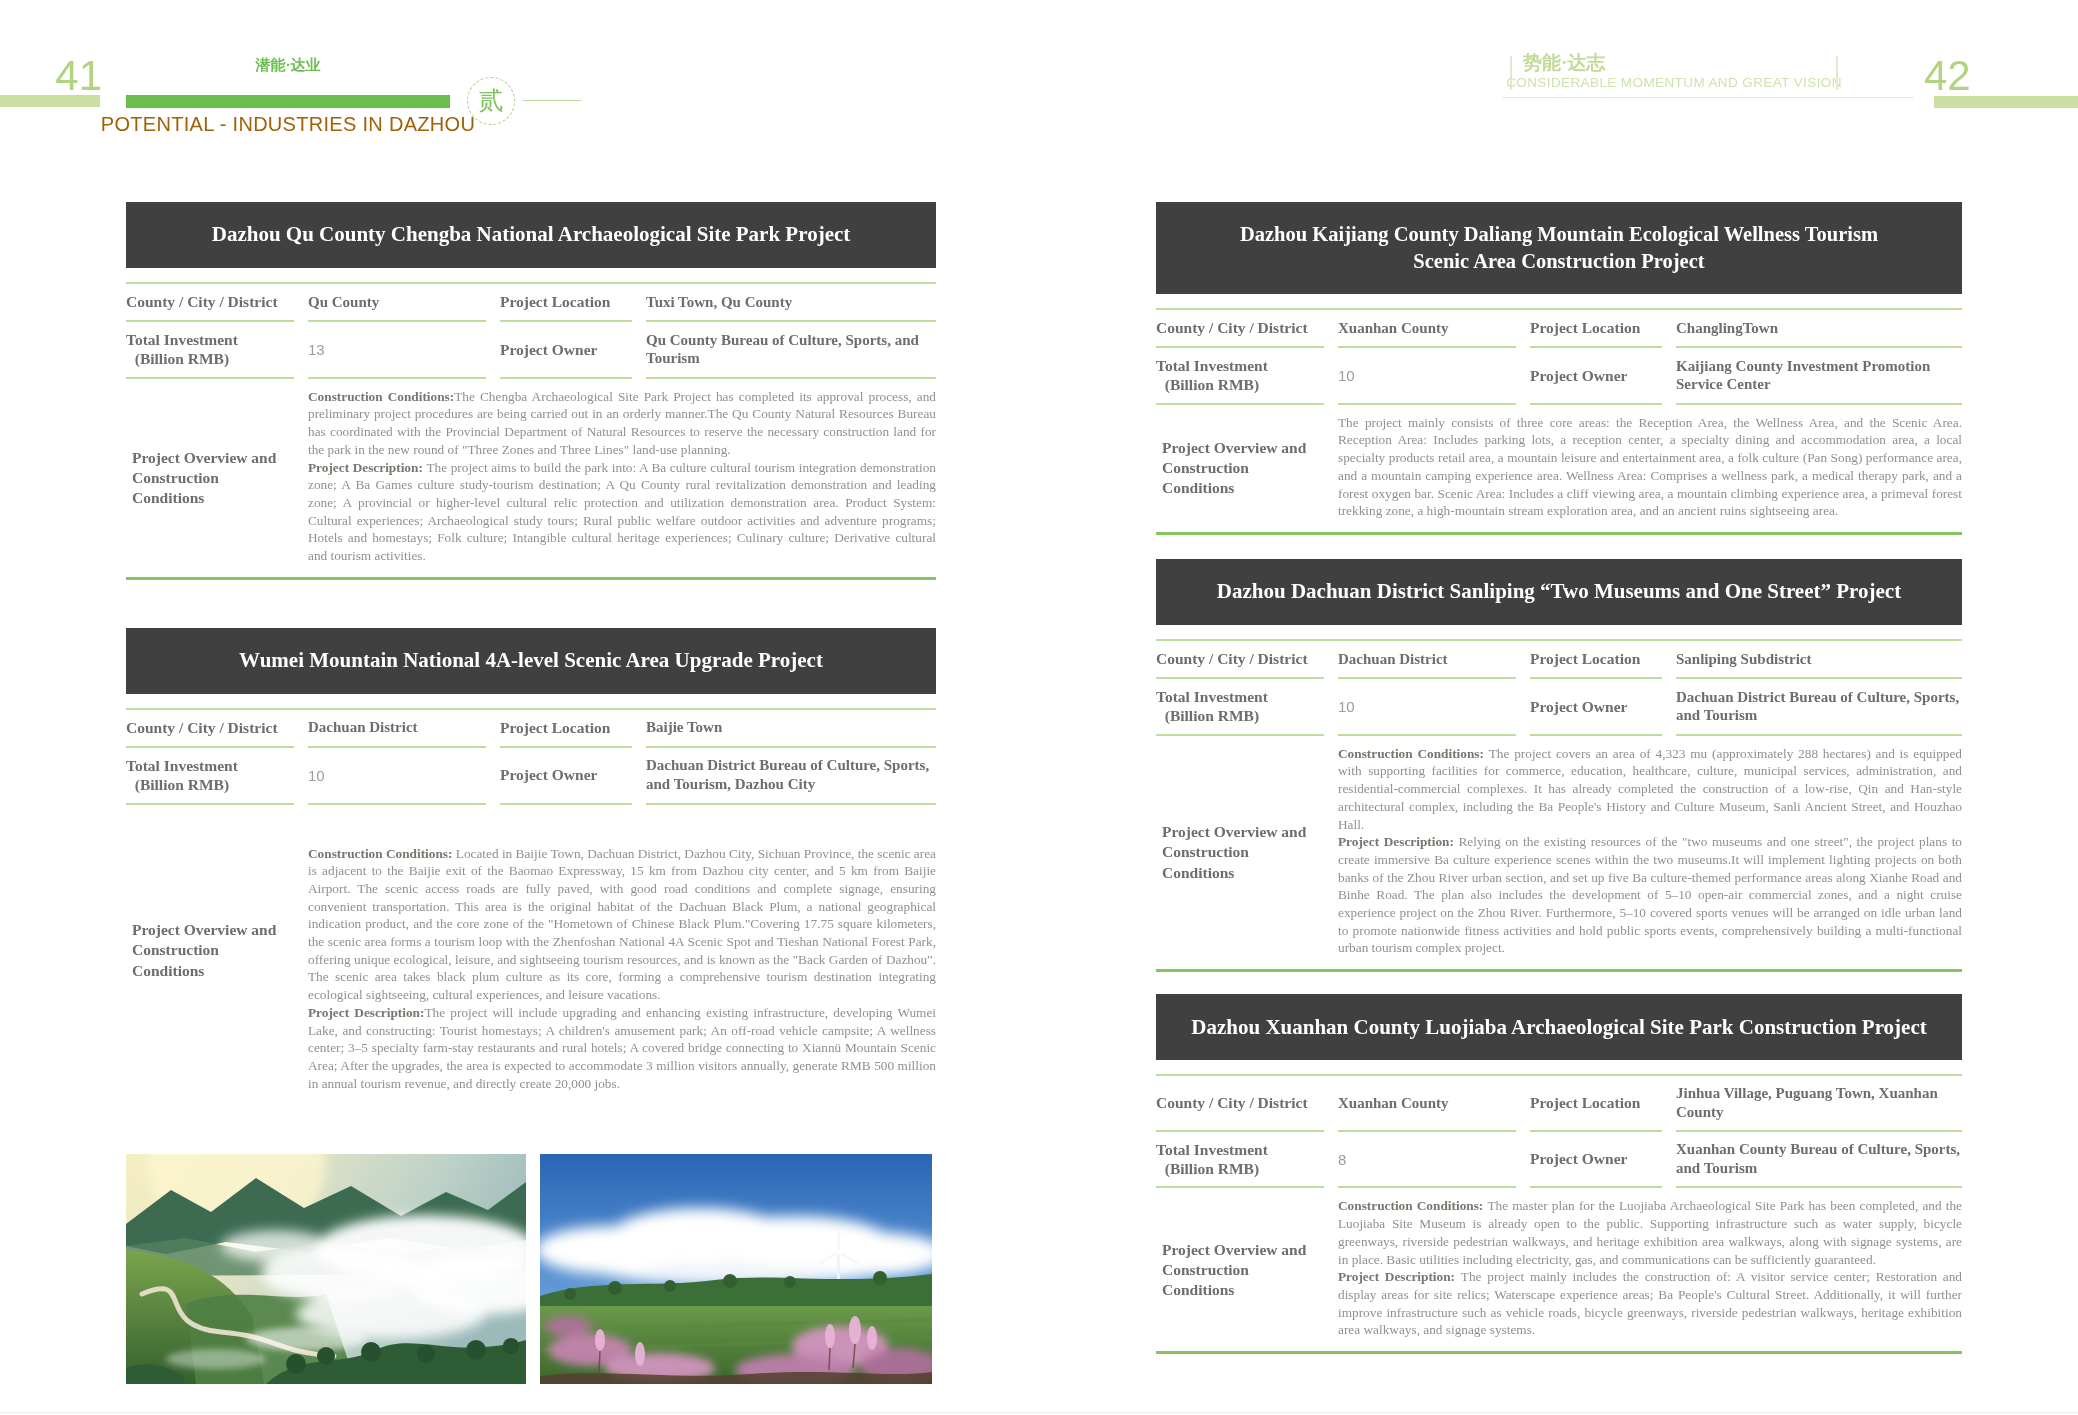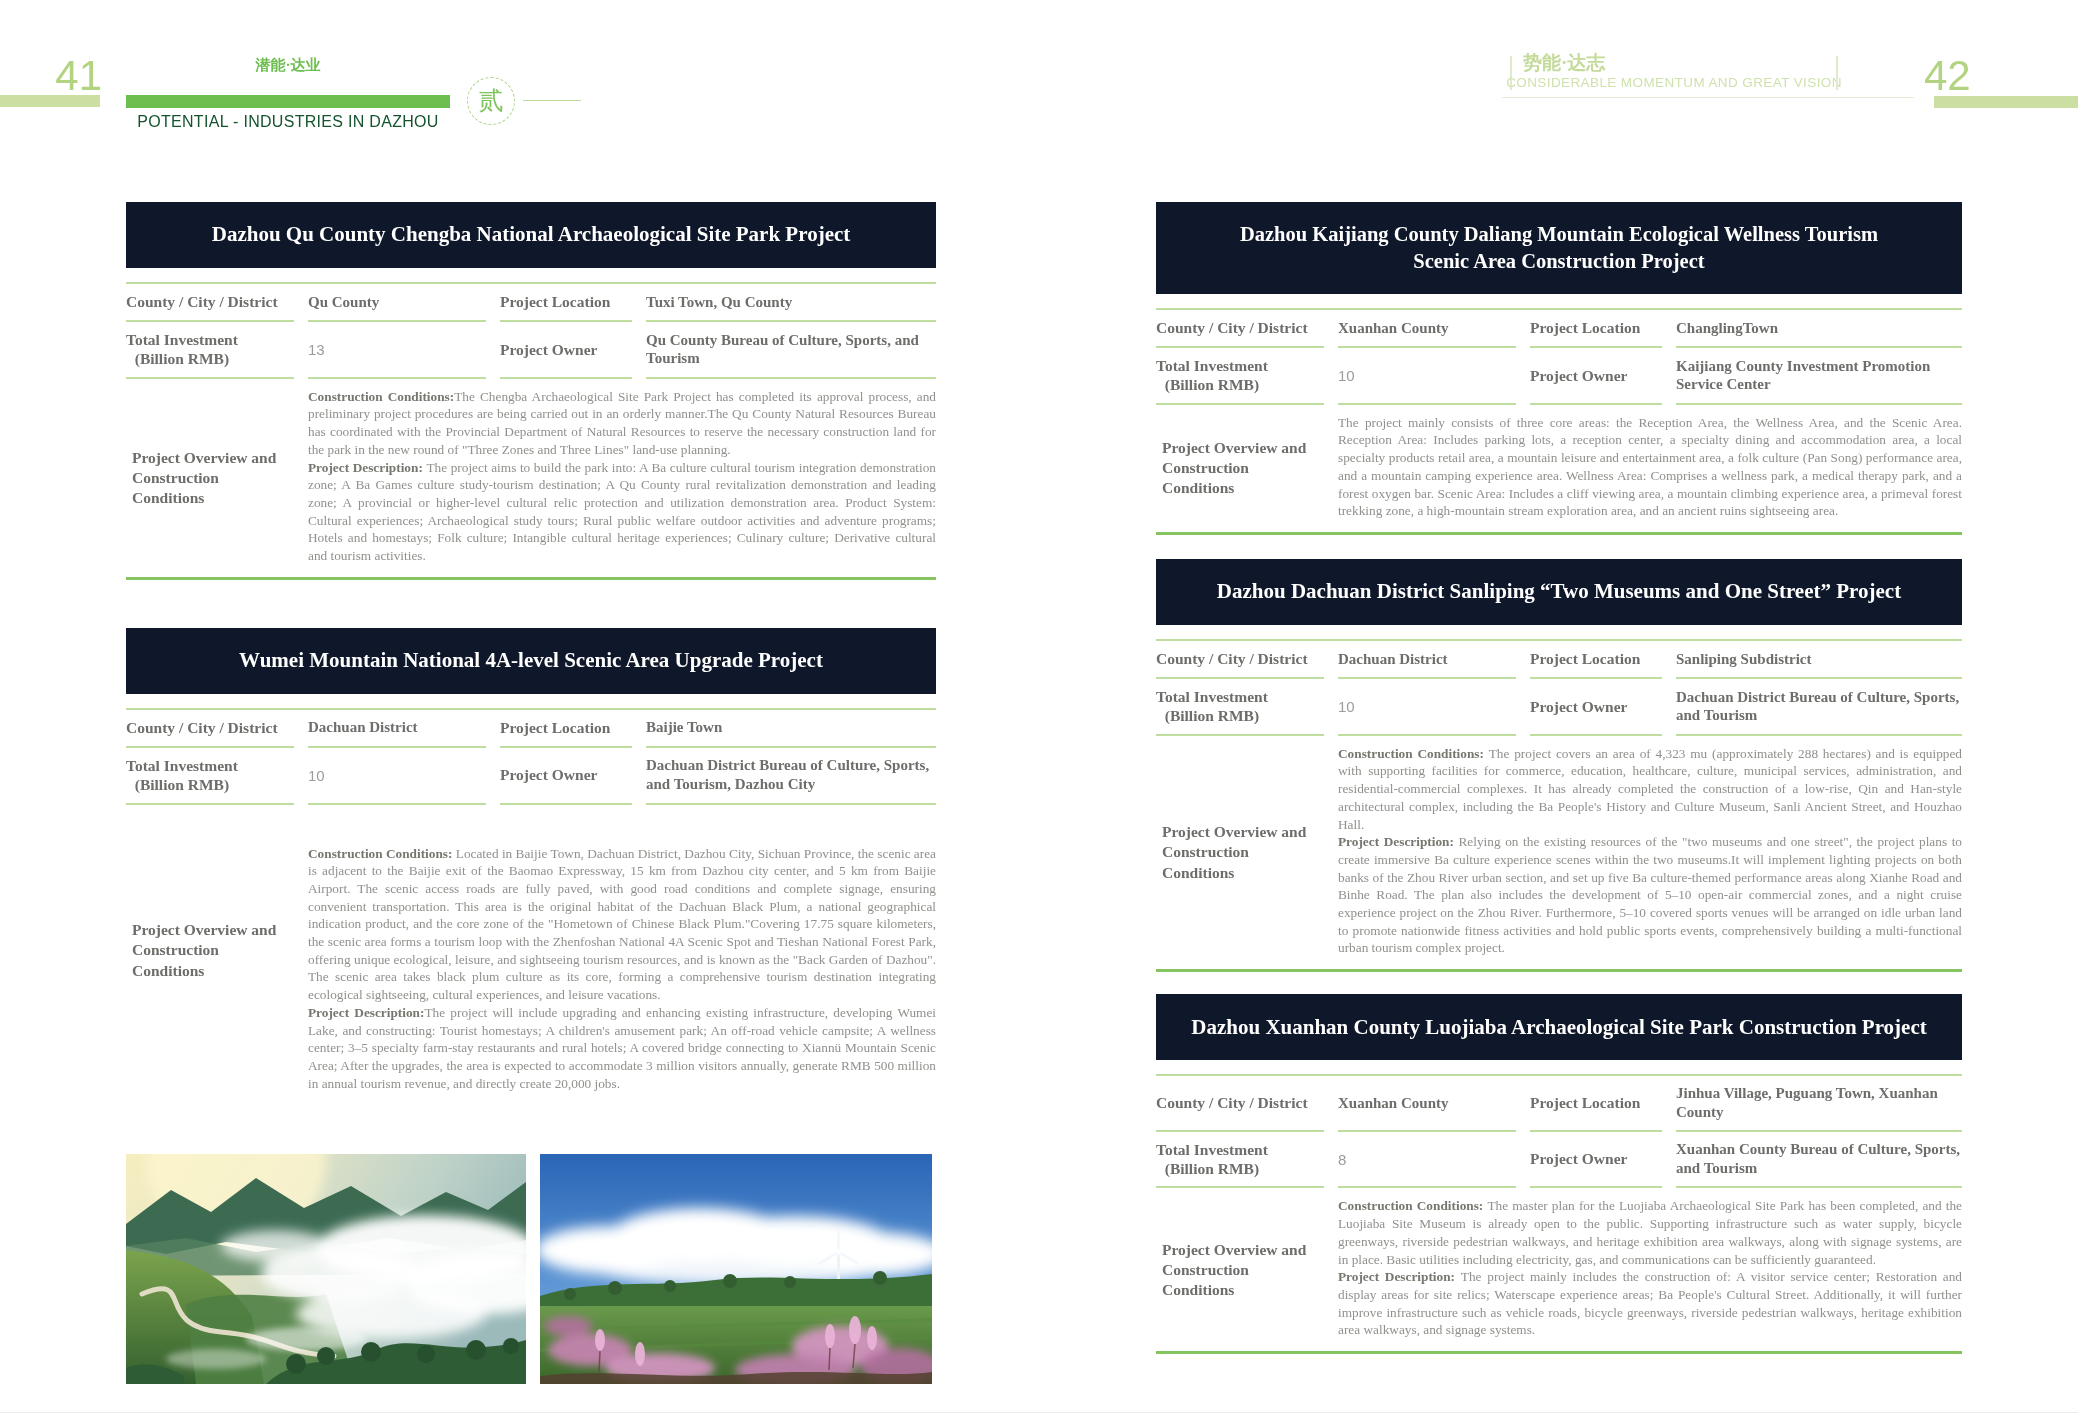--- a/index.html
+++ b/index.html
@@ -9,37 +9,37 @@
   }
   
   .pn{position:absolute;font-family:"Liberation Sans",sans-serif;font-size:42px;color:#b2d37f;}
   .pn-l{left:50px;top:52px;width:52px;text-align:right;}
   .pn-r{left:1924px;top:52px;}
   .lightbar{position:absolute;height:12px;background:#cbdfa3;}
   .lightbar-l{left:0;top:95px;width:100px;}
   .lightbar-r{left:1934px;top:96px;width:144px;}
   .greenbar{position:absolute;left:126px;top:95px;width:324px;height:13px;background:#6cbe4e;}
   .zh-l{position:absolute;left:126px;top:56px;width:324px;text-align:center;font-size:15px;font-weight:bold;color:#6cbe4e;}
-  .en-l{position:absolute;left:66px;top:113px;width:444px;text-align:center;font-family:"Liberation Sans",sans-serif;font-size:16px;color:#14532d;letter-spacing:.3px;}
+  .en-l{position:absolute;left:66px;top:113px;width:444px;text-align:center;font-family:"Liberation Sans",sans-serif;font-size:20px;color:#a16207;letter-spacing:.3px;}
   .seal{position:absolute;left:467px;top:77px;width:46px;height:46px;border:1px dashed #a9d285;border-radius:50%;
         color:#7fc35e;font-size:25px;line-height:46px;text-align:center;}
   .seal-line{position:absolute;left:523px;top:100px;width:58px;height:1px;background:#b9d99c;}
   .vline{position:absolute;width:2px;height:34px;top:56px;background:#dfeccb;}
   .vline1{left:1510px;} .vline2{left:1836px;}
   .zh-r{position:absolute;left:1523px;top:50px;width:302px;text-align:left;font-size:19px;font-weight:bold;color:#c3da99;}
   .en-r{position:absolute;left:1498px;top:75px;width:352px;text-align:center;font-family:"Liberation Sans",sans-serif;font-size:13.5px;color:#cfe2ad;letter-spacing:.4px;}
   .hline-r{position:absolute;left:1502px;top:97px;width:412px;height:1px;background:#e4eed4;}
   .foot-line{position:absolute;left:0;bottom:2px;width:2078px;height:1px;background:#ececec;}
 
   
   .col{position:absolute;top:202px;}
   .col-l{left:126px;width:810px;}
   .col-r{left:1156px;width:806px;}
 
-  .banner{background:#0f172a;color:#fff;text-align:center;font-weight:bold;font-size:21px;
+  .banner{background:#404040;color:#fff;text-align:center;font-weight:bold;font-size:21px;
           display:flex;flex-direction:column;justify-content:center;align-items:center;line-height:1.3;}
   .banner.h1{height:66px;}
   .banner.h2{height:92px;font-size:20.5px;}
 
   .ptable{margin-top:14px;border-top:2px solid #bedd9f;border-bottom:3px solid #85c45f;}
   .ptable.noline{border-bottom:none;}
   .row{display:grid;grid-template-columns:168px 178px 132px 1fr;column-gap:14px;}
   .row:not(.ov) > .cell{border-bottom:2px solid #bedd9f;padding:8px 0;display:flex;align-items:center;}
   .cell{min-height:20px;}
   .lab{font-weight:bold;color:#6d6d6a;font-size:15.5px;line-height:1.25;padding-left:6px;}

